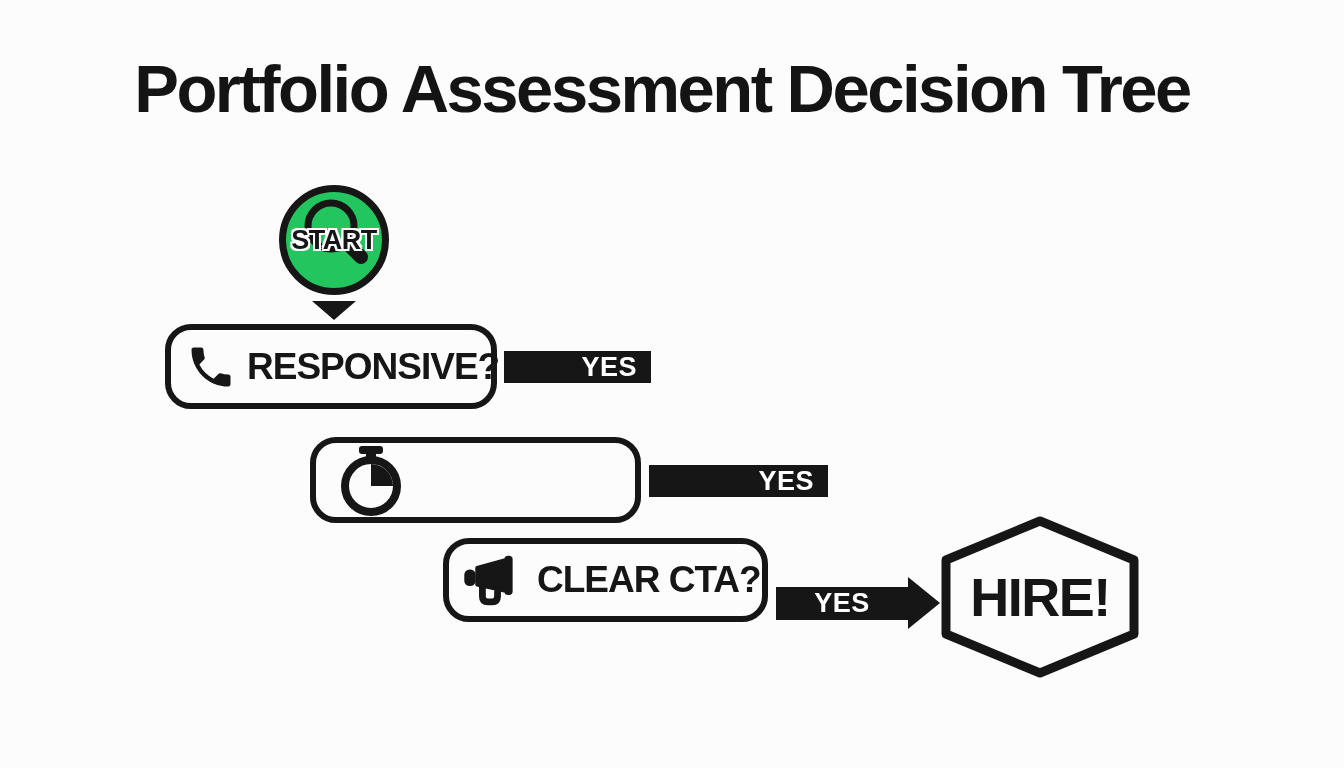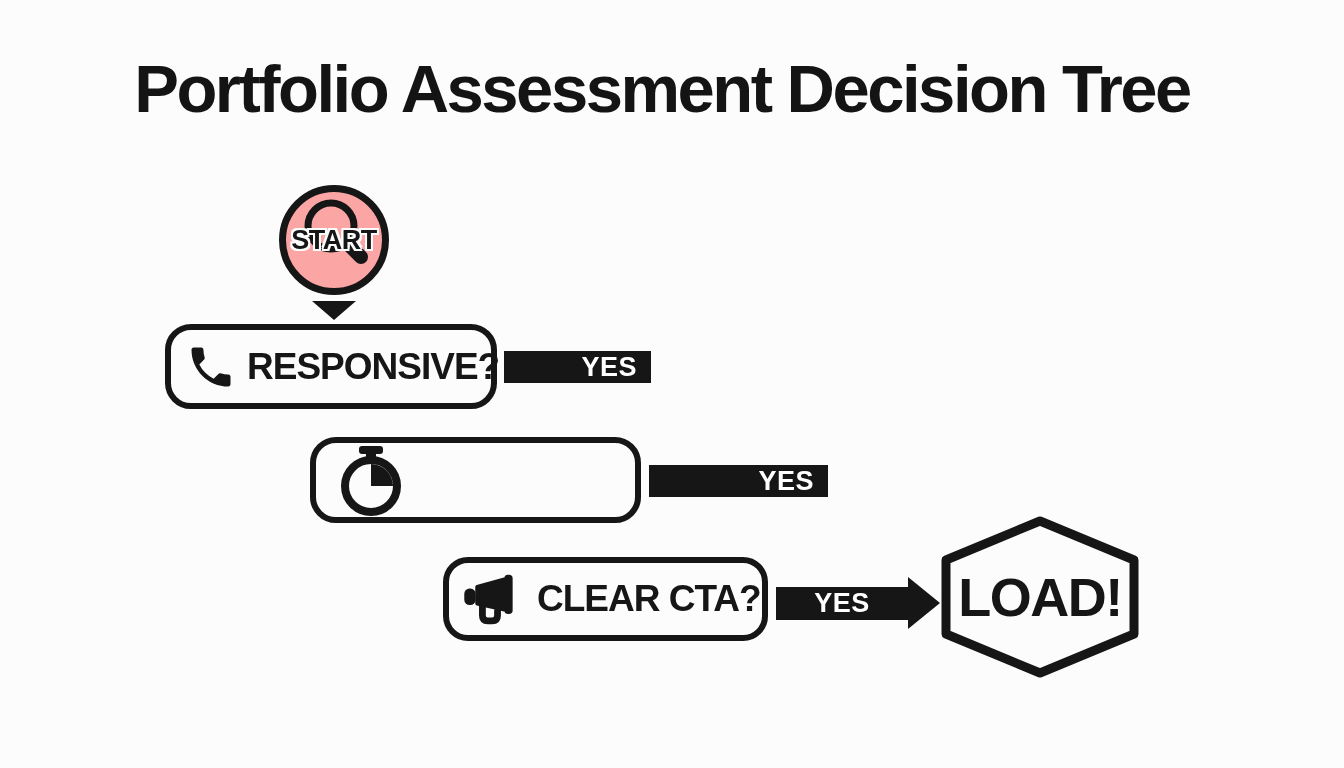--- a/index.html
+++ b/index.html
@@ -10,21 +10,21 @@
     font-family:"Liberation Sans", sans-serif; color:#161616;padding-left:45px;
   }
   .title {
     position:absolute; top:50px; left:-10px; width:100%;
     text-align:center; font-size:67px; font-weight:bold;
     letter-spacing:-2.5px; color:#141414; white-space:nowrap;
   }
   
   .start-node {
     position:absolute; left:279px; top:185px; width:110px; height:110px;
-    border:7px solid #161616; border-radius:50%; background:#fca5a5;
+    border:7px solid #161616; border-radius:50%; background:#22c55e;
   }
   .start-node svg { position:absolute; left:2px; top:2px; }
   .start-label {
     position:absolute; left:0; top:0; width:100%; height:100%;
     display:flex; align-items:center; justify-content:center;
     font-size:27px; font-weight:bold; letter-spacing:-0.5px; color:#161616;
     text-shadow: 2px 0 0 #fcfcfc, -2px 0 0 #fcfcfc, 0 2px 0 #fcfcfc, 0 -2px 0 #fcfcfc,
                  2px 2px 0 #fcfcfc, -2px -2px 0 #fcfcfc, 2px -2px 0 #fcfcfc, -2px 2px 0 #fcfcfc;
   }
   .arrow-down {
@@ -38,21 +38,21 @@
     border:6px solid #161616; border-radius:26px; background:#fcfcfc;
   }
   .qbox .icon { flex:0 0 auto; display:flex; align-items:center; justify-content:center; }
   .qbox .qlabel {
     font-weight:bold; font-size:37px; letter-spacing:-1px; color:#161616; white-space:nowrap;
   }
   .qbox-responsive { left:165px; top:324px; width:332px; height:85px; padding-left:14px; }
   .qbox-responsive .qlabel { margin-left:10px; }
   .qbox-fastload   { left:310px; top:437px; width:331px; height:86px; padding-left:22px; }
   .qbox-fastload .qlabel { margin-left:14px; }
-  .qbox-clearcta   { left:443px; top:557px; width:325px; height:84px; padding-left:10px;border-radius:25px; }
+  .qbox-clearcta   { left:443px; top:538px; width:325px; height:84px; padding-left:10px; }
   .qbox-clearcta .qlabel { margin-left:10px; }
   
   .yes-bar {
     position:absolute; background:#161616; color:#ffffff;
     display:flex; align-items:center; justify-content:flex-end;
     font-weight:bold; font-size:27px; letter-spacing:0.5px; padding-right:14px;
   }
   .yes-bar-1 { left:504px; top:351px; width:147px; height:32px; }
   .yes-bar-2 { left:649px; top:465px; width:179px; height:32px; }
   .yes-arrow { position:absolute; left:776px; top:577px; height:52px; display:flex; align-items:center; }
@@ -135,16 +135,16 @@
     <span class="shaft">
       <span>YES</span>
     </span>
     <span class="head"></span>
   </div>
 
   <div class="hexagon-node">
     <svg width="204" height="168" viewBox="0 0 204 168">
       <polygon points="102,8 196,47 196,121 102,160 8,121 8,47" fill="#fcfcfc" stroke="#161616" stroke-width="9" stroke-linejoin="round"></polygon>
     </svg>
-    <span class="hex-label">LOAD!</span>
+    <span class="hex-label">HIRE!</span>
   </div>
 
 </div>
 
 </body></html>

